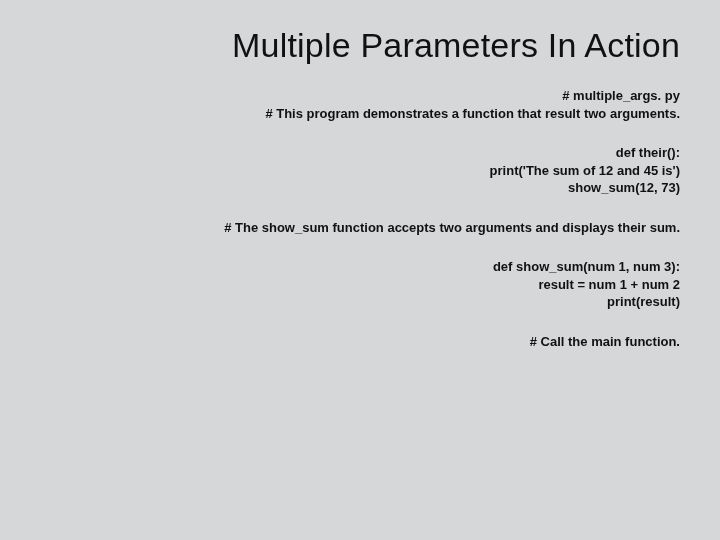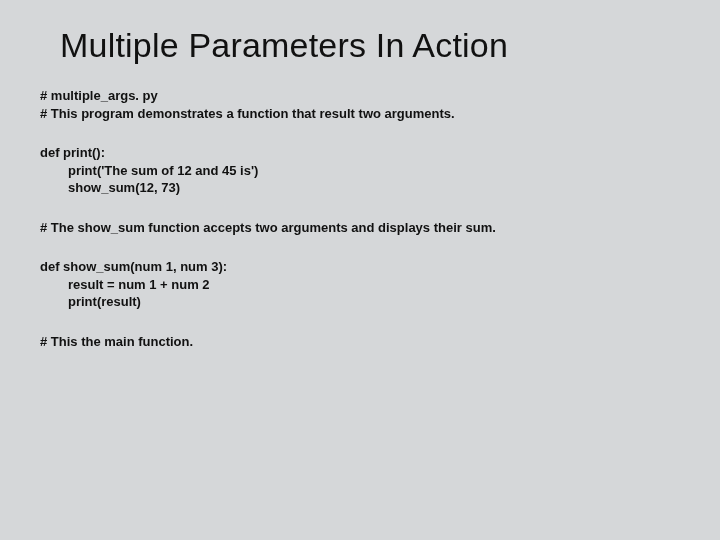--- a/index.html
+++ b/index.html
@@ -10,20 +10,21 @@
     background: #d5d7d9;
     font-family: Arial, Helvetica, sans-serif;
     color: #111;
     overflow: hidden;
   }
   .slide {
     box-sizing: border-box;
     width: 720px;
     height: 540px;
     padding: 20px 40px 27px 40px;
+    text-align: right;
   }
   .title {
     font-size: 34px;
     font-weight: 400;
     margin: 6px 0 22px 20px;
     letter-spacing: 0.2px;
   }
   .block {
     margin-bottom: 22px;
   }
@@ -42,31 +43,31 @@
 
 <div class="slide">
   <div class="title">Multiple Parameters In Action</div>
 
   <div class="block">
     <div class="line"># multiple_args. py</div>
     <div class="line"># This program demonstrates a function that result two arguments.</div>
   </div>
 
   <div class="block">
-    <div class="line">def print():</div>
+    <div class="line">def their():</div>
     <div class="line indent">print('The sum of 12 and 45 is')</div>
     <div class="line indent">show_sum(12, 73)</div>
   </div>
 
   <div class="block">
     <div class="line"># The show_sum function accepts two arguments and displays their sum.</div>
   </div>
 
   <div class="block">
     <div class="line">def show_sum(num 1, num 3):</div>
     <div class="line indent">result = num 1 + num 2</div>
     <div class="line indent">print(result)</div>
   </div>
 
   <div class="block">
-    <div class="line"># This the main function.</div>
+    <div class="line"># Call the main function.</div>
   </div>
 </div>
 
 </body></html>

